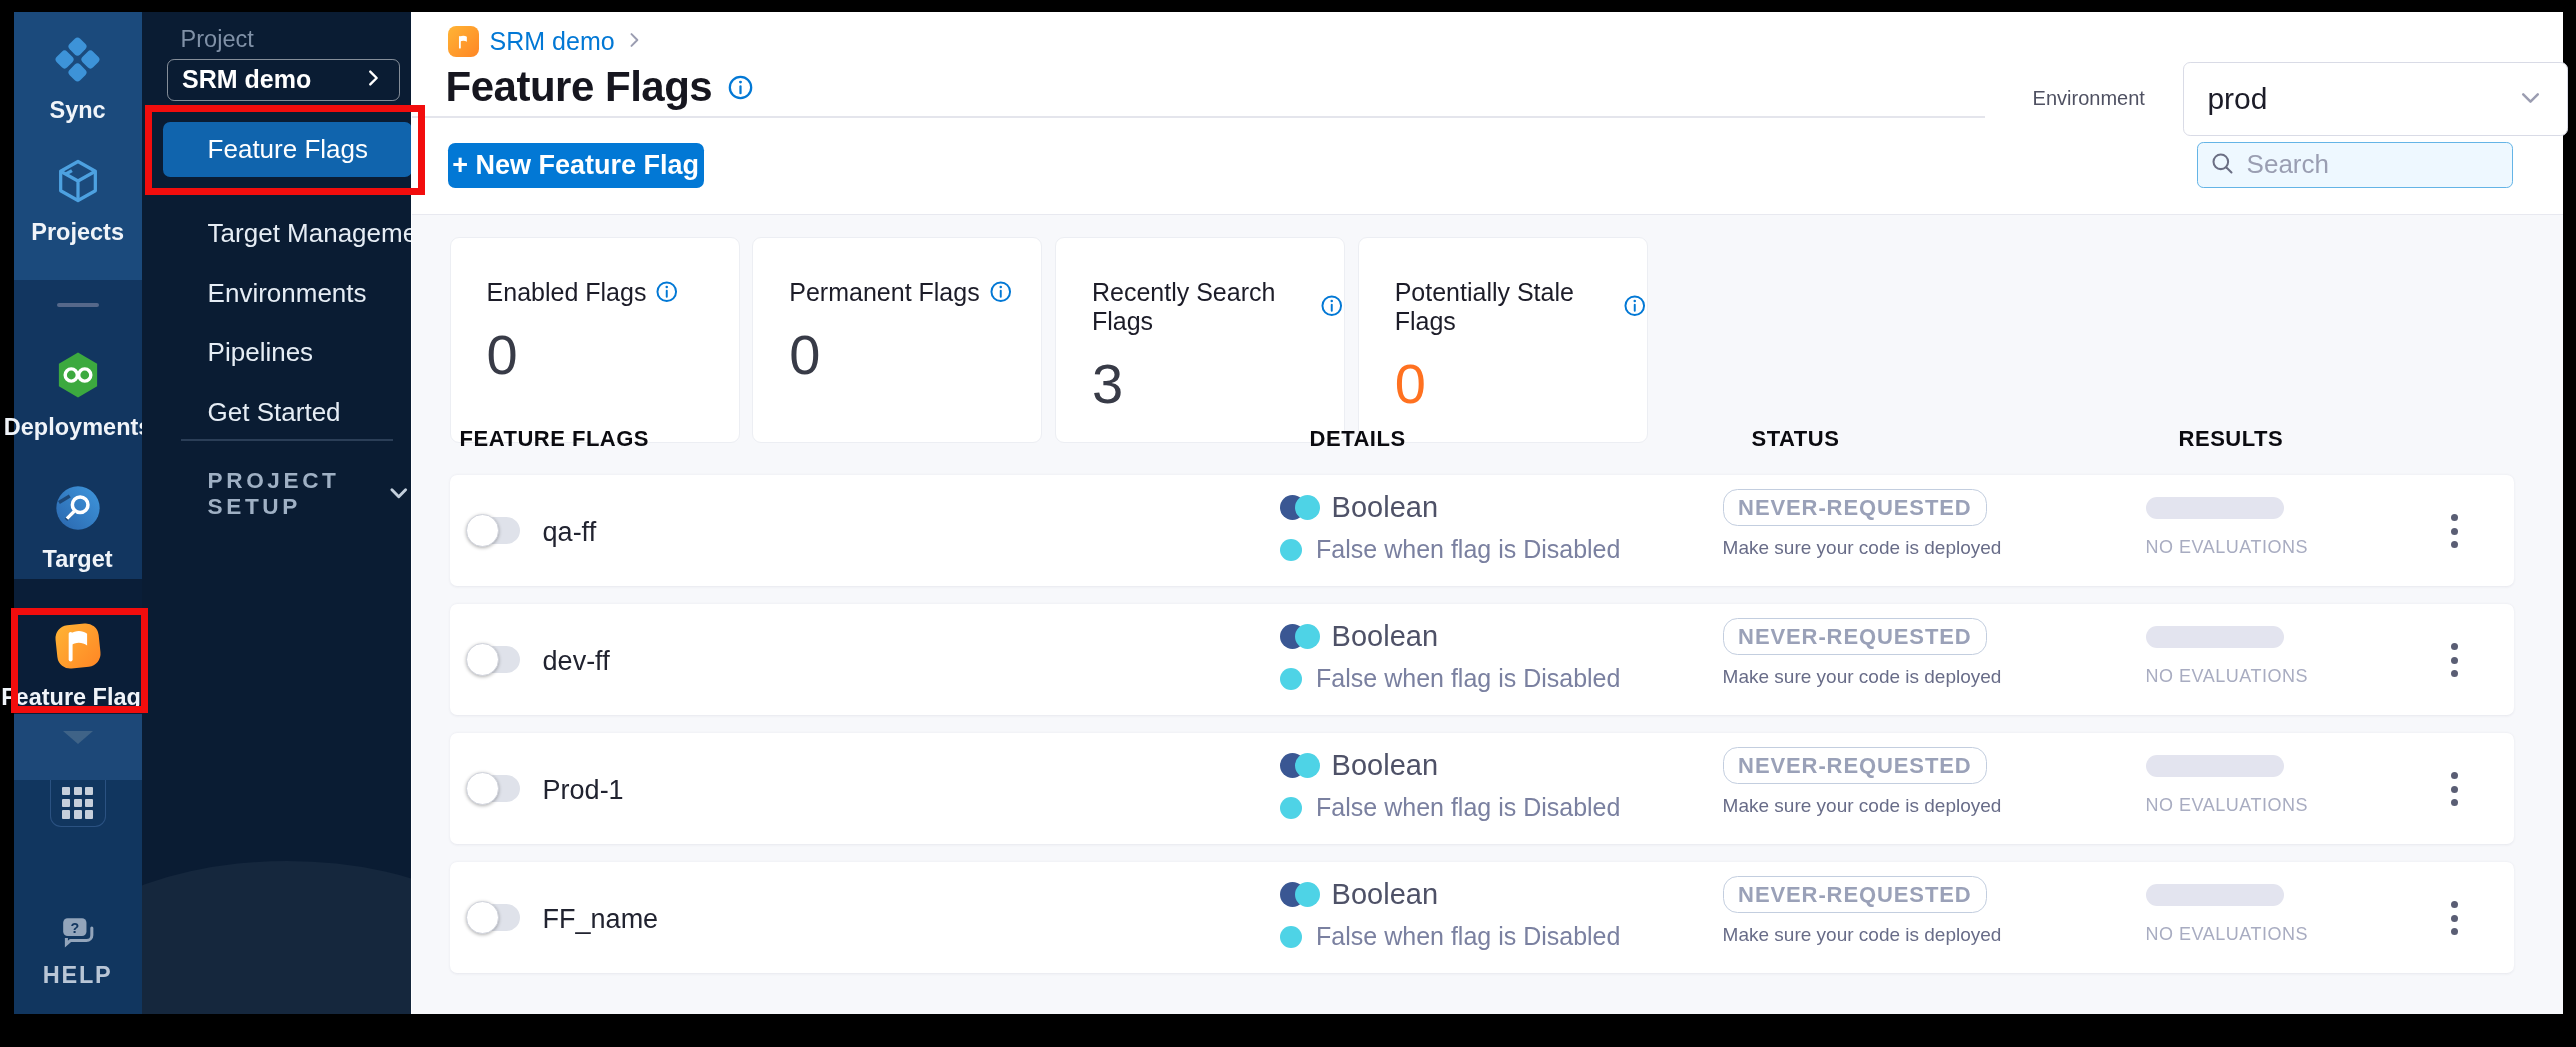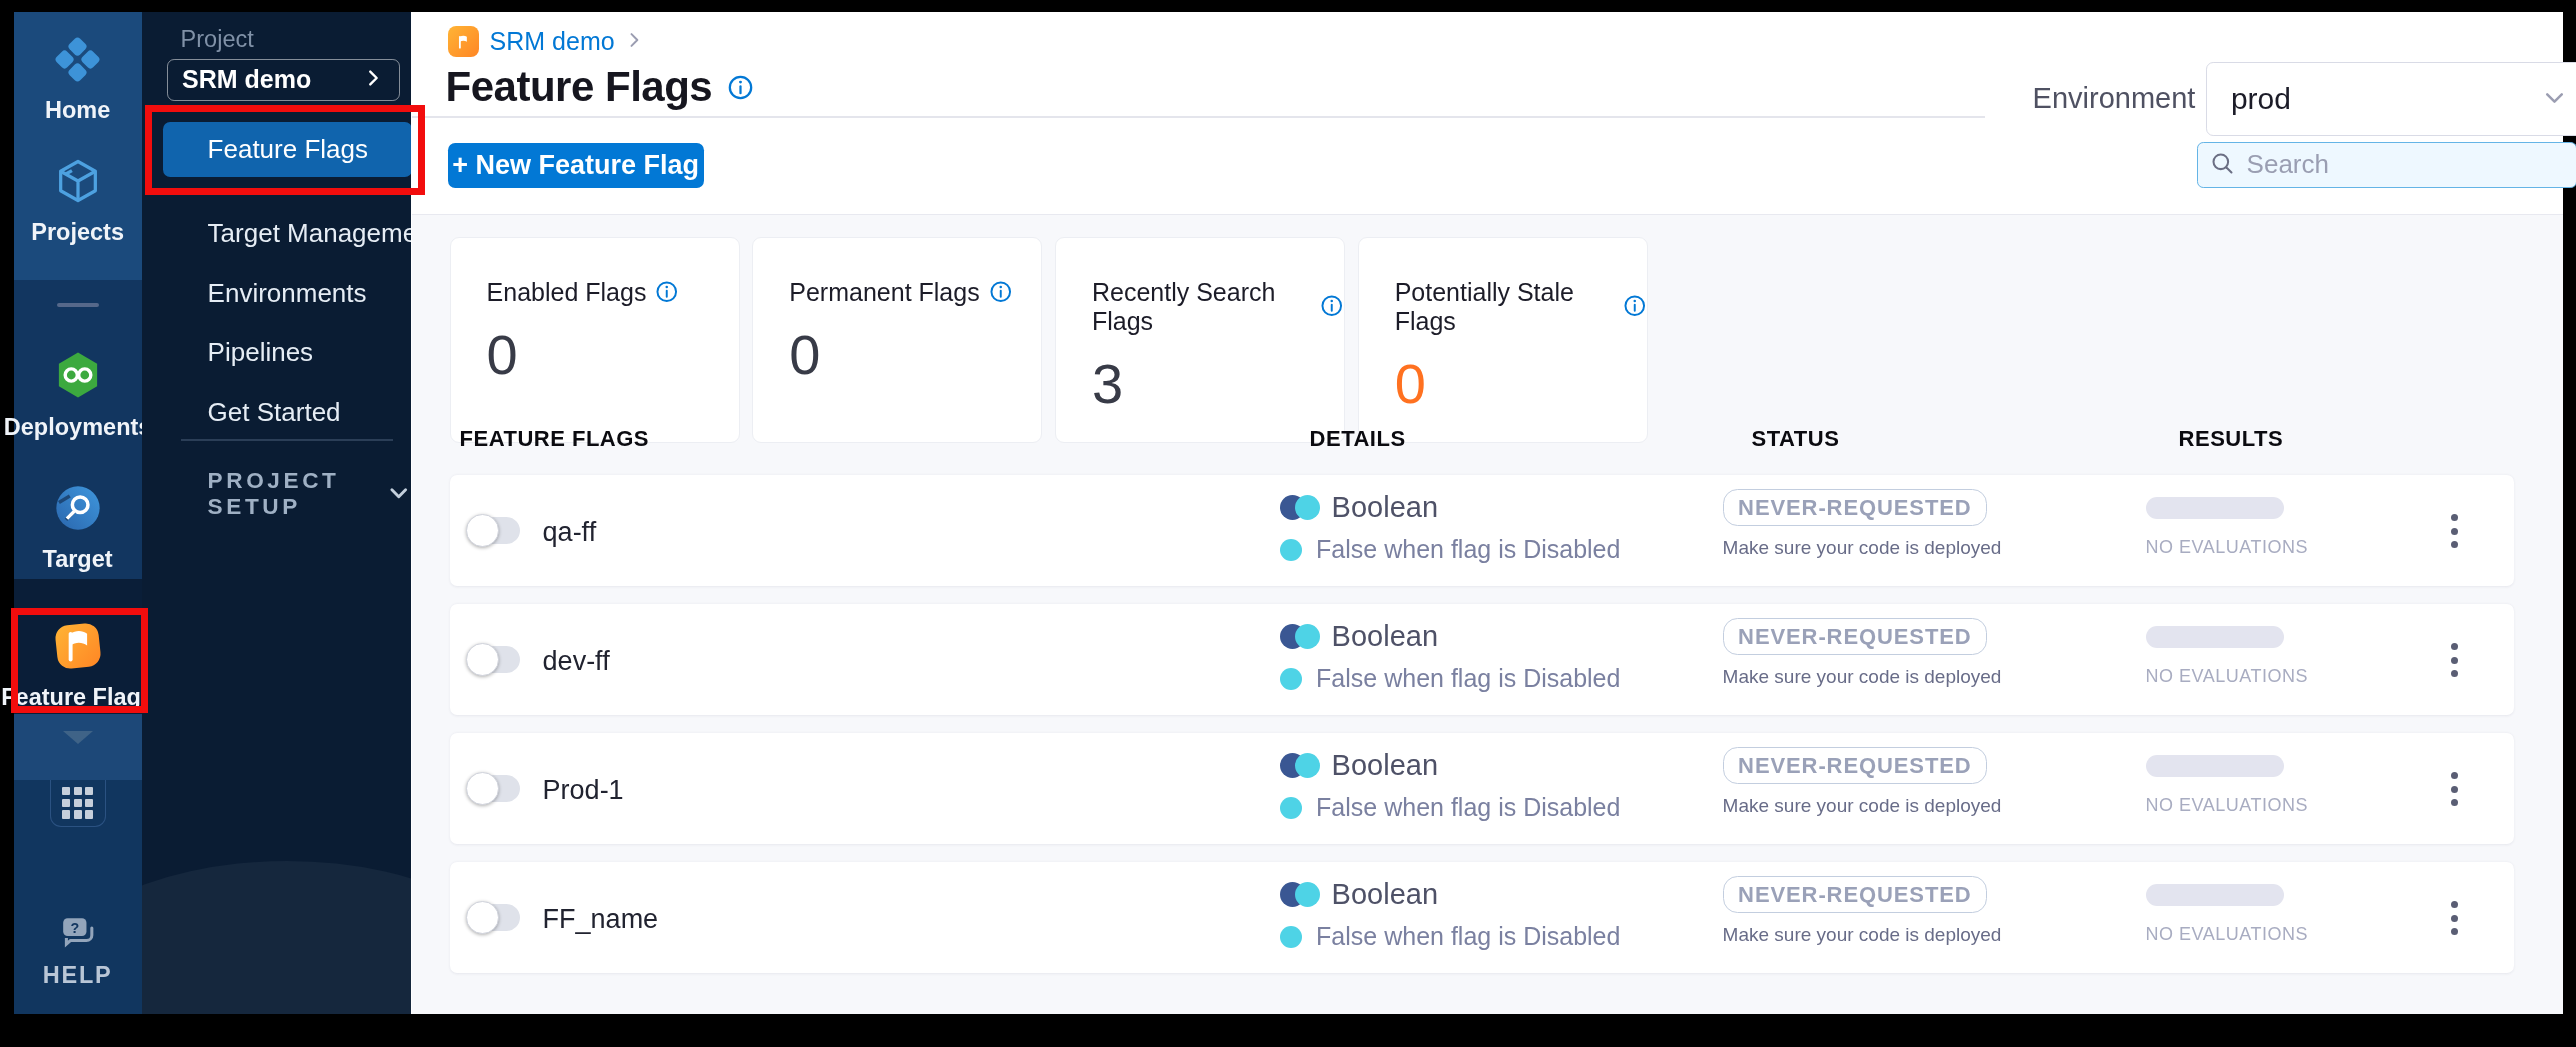--- a/index.html
+++ b/index.html
@@ -42,29 +42,29 @@
   
   #main{position:absolute;left:398px;top:0;width:2151px;height:1002px;background:#fff;}
   #crumb{position:absolute;left:36px;top:14.5px;display:flex;align-items:center;cursor:pointer;}
   #crumb .crumb-text{color:#0278d5;font-size:25px;margin-left:11px;}
   .ff-chip{width:31px;height:31px;border-radius:8.1px;background:linear-gradient(135deg,#ffb435,#ff8625);
     display:flex;align-items:center;justify-content:center;}
   #page-title-row{position:absolute;left:34px;top:51px;display:flex;align-items:center;}
   #page-title{color:#16161f;font-size:42px;font-weight:700;letter-spacing:-0.5px;}
   #header-divider{position:absolute;left:0px;top:104px;width:1573px;height:1.8px;background:#e4e5ec;}
   #env-row{position:absolute;left:1621px;top:50px;display:flex;align-items:center;}
-  #env-label{color:#4f5162;font-size:29px;margin-right:11px;}
+  #env-label{color:#4f5162;font-size:20px;margin-right:38px;}
   #env-select{width:385px;height:74px;border:1.8px solid #d9dbe6;border-radius:7.2px;background:#fff;display:flex;
     align-items:center;justify-content:space-between;padding:0 23.5px;cursor:pointer;}
   #env-select .env-val{color:#1c1c28;font-size:30px;}
   .btn{display:flex;align-items:center;justify-content:center;border-radius:7.2px;font-size:27px;font-weight:700;cursor:pointer;}
   #btn-new{position:absolute;left:36px;top:131px;width:256px;height:45px;background:#0278d5;color:#fff;}
   #btn-git{position:absolute;left:315px;top:131px;width:273px;height:45px;background:#eff0f6;color:#696e8d;}
   #btn-git svg{margin-right:12.7px;}
-  #search-box{position:absolute;left:1785px;top:130px;width:380px;height:46px;background:#eef8ff;border:1.8px solid #64b4e6;
+  #search-box{position:absolute;left:1785px;top:130px;width:316px;height:46px;background:#eef8ff;border:1.8px solid #64b4e6;
     border-radius:6.3px;display:flex;align-items:center;padding:0 11px;}
   #search-box input{border:none;outline:none;background:transparent;font-size:26px;color:#3c3e4e;width:253px;margin-left:9px;
     font-family:"Liberation Sans","DejaVu Sans",sans-serif;}
   #search-box input::placeholder{color:#9a9eb2;}
   #content{position:absolute;left:0;top:202px;width:2151px;height:800px;background:#f7f8fb;border-top:0.9px solid #e8e9f0;}
 
   
   #stats{position:absolute;left:38px;top:22.6px;display:flex;gap:12.7px;}
   .stat-card{width:290px;height:206px;background:#fff;border:1.8px solid #eceef3;border-radius:9px;padding:40px 0 0 36px;cursor:pointer;}
   .stat-card.selected{background:#eef9ff;border-color:#0278d5;}
@@ -123,21 +123,21 @@
       <span>
         <svg width="51" height="51" viewBox="0 0 24 24">
             <g fill="#3d93d8" transform="rotate(45 12 12)">
           <rect x="4.2" y="4.2" width="7" height="7" rx="1.8"></rect>
               <rect x="12.8" y="4.2" width="7" height="7" rx="1.8"></rect>
           <rect x="4.2" y="12.8" width="7" height="7" rx="1.8"></rect>
               <rect x="12.8" y="12.8" width="7" height="7" rx="1.8"></rect>
         </g>
           </svg>
       </span>
-      <span class="rail-label">Home</span>
+      <span class="rail-label">Sync</span>
     </div>
 
     <div class="rail-item" style="top:143px;">
       <span>
         <svg width="52" height="52" viewBox="0 0 24 24" fill="none" stroke="#4da1e0" stroke-width="1.5" stroke-linejoin="round">
           <path d="M12 3l8 4.5v9L12 21l-8-4.5v-9z"></path>
             <path d="M12 12L20 7.5M12 12L4 7.5M12 12v9"></path>
             <path d="M6.2 8.9l3-1.7"></path>
         </svg>
       </span>

